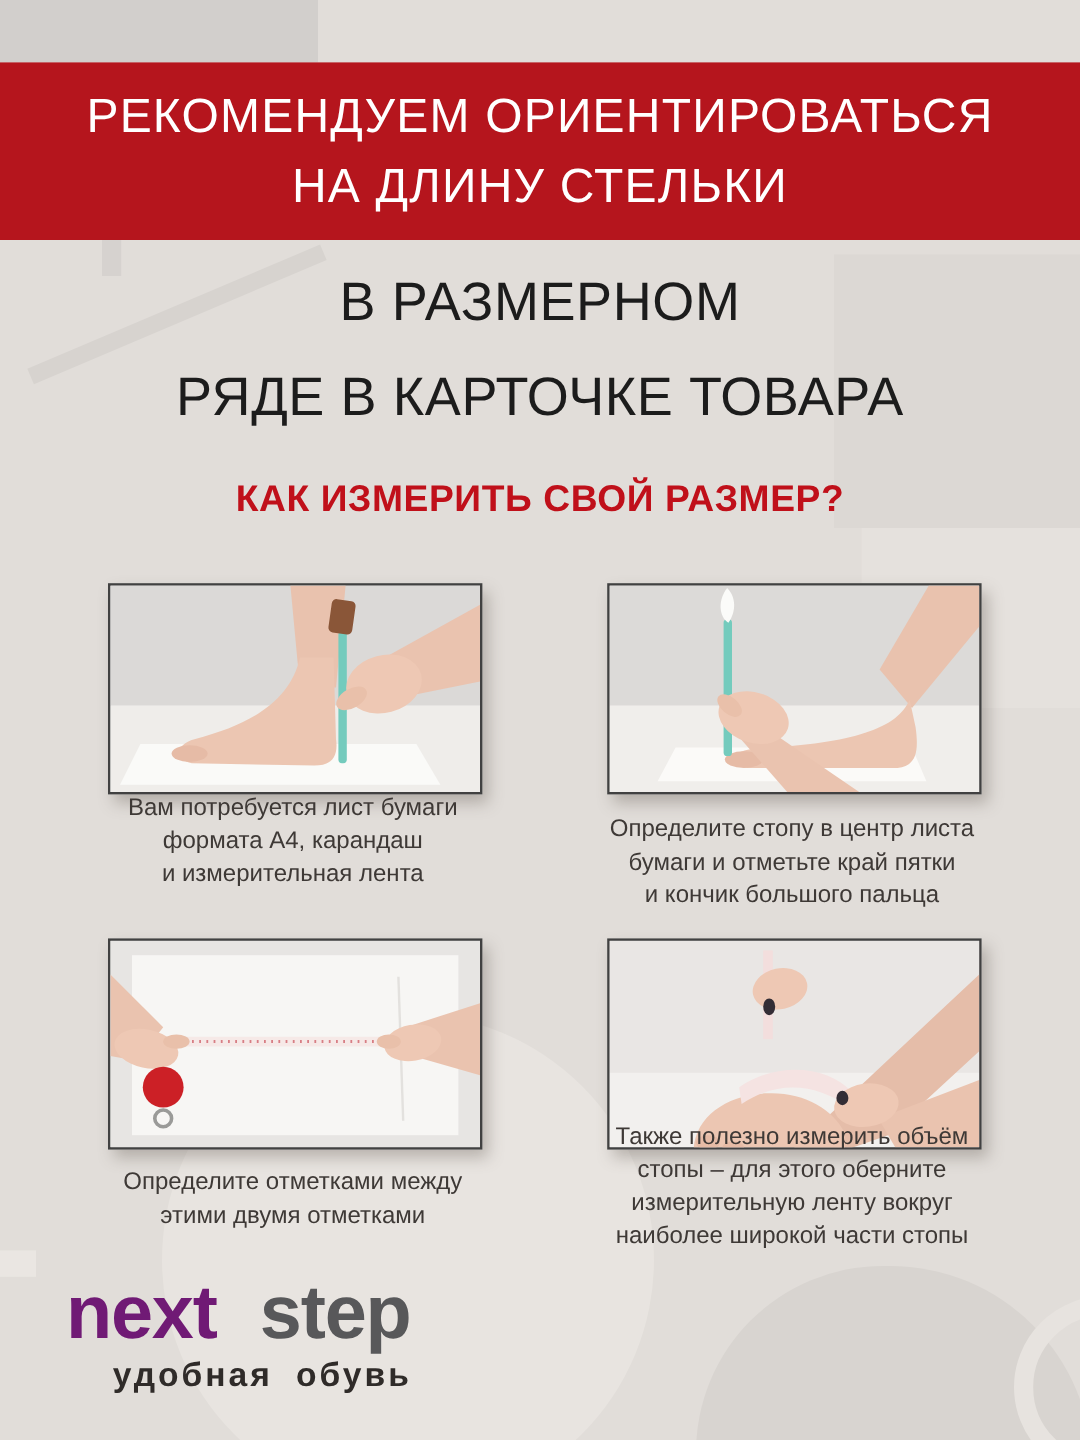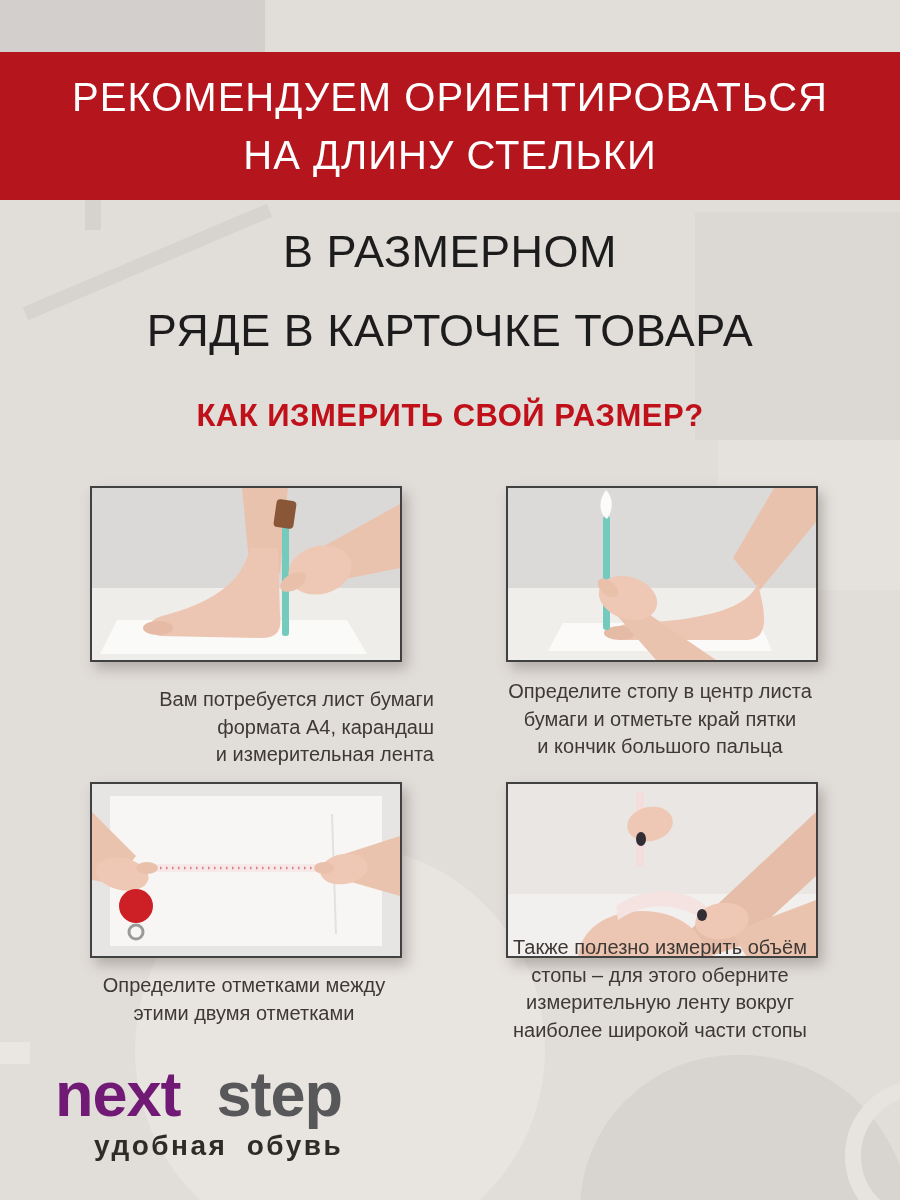--- a/index.html
+++ b/index.html
@@ -52,21 +52,21 @@
   .photo-1{left:90px;top:486px;}
   .photo-2{left:506px;top:486px;}
   .photo-3{left:90px;top:782px;}
   .photo-4{left:506px;top:782px;}
 
   
   .caption{
     position:absolute;width:380px;text-align:center;white-space:pre-line;
     color:#3e3936;font-size:20px;line-height:27.5px;font-weight:400;
   }
-  .cap-1{left:54px;top:686px;text-align:right;}
+  .cap-1{left:54px;top:660px;}
   .cap-2{left:470px;top:678px;}
   .cap-3{left:54px;top:972px;}
   .cap-4{left:470px;top:934px;}
 
   
   .logo{position:absolute;left:55px;top:1062px;}
   .logo-name{font-size:63px;font-weight:700;line-height:64px;letter-spacing:-1px;}
   .logo-next{color:#701a75;}
   .logo-step{color:#58585a;margin-left:36px;}
   .logo-tagline{

